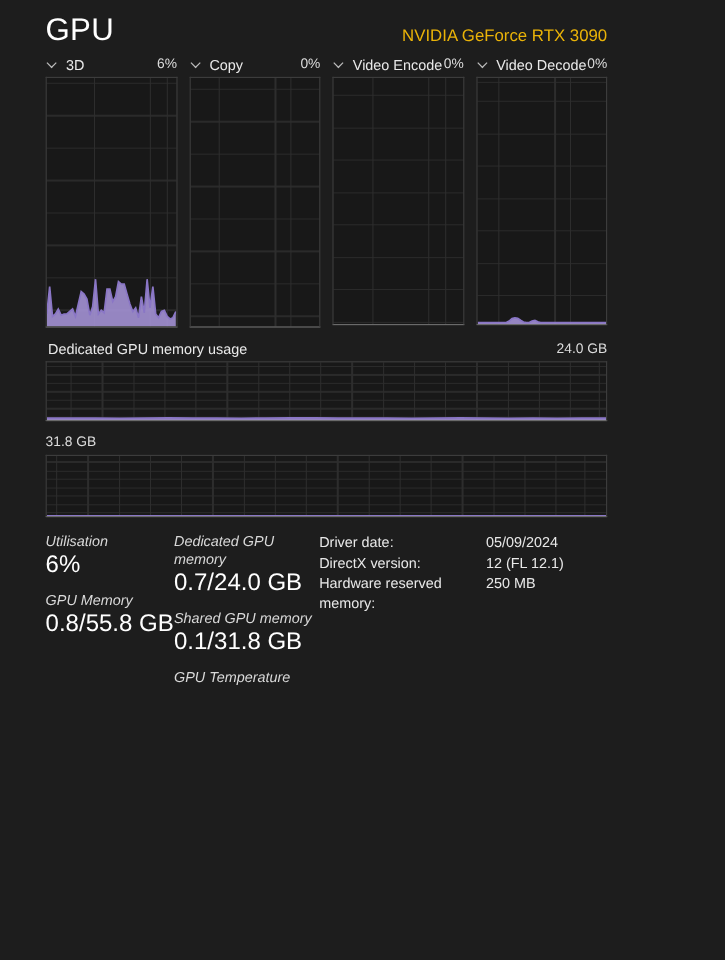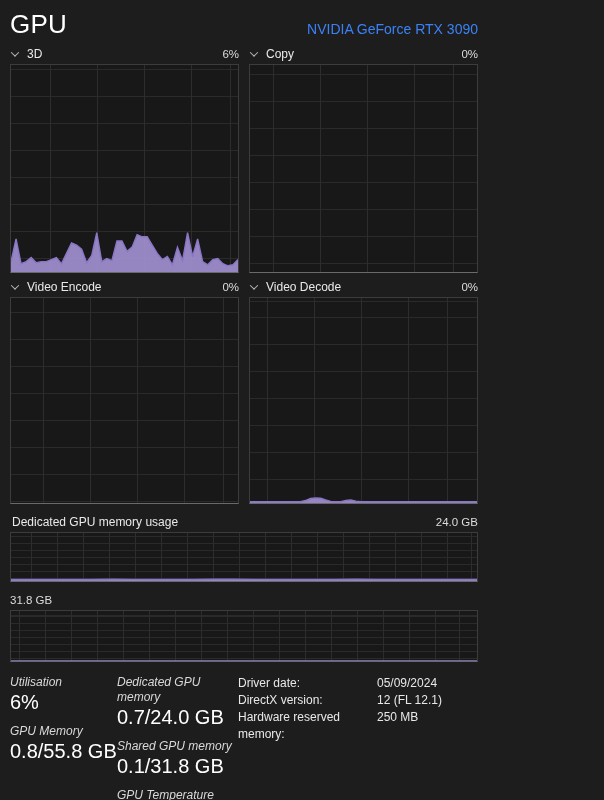--- a/index.html
+++ b/index.html
@@ -4,32 +4,32 @@
 <style>
   * { box-sizing: border-box; }
   html, body { margin: 0; padding: 0; }
   body {
     width: 604px; height: 800px;
     background: #1d1d1d;
     font-family: "Liberation Sans", sans-serif;
     color: #e6e6e6;
     overflow: hidden;
   }
-  .page { width: 488px; height: 800px; padding: 0 10px; }
+  .page { width: 488px; height: 800px; padding: 0 10px; margin-left: 28px; }
 
   
   .page-header {
     display: flex; justify-content: space-between; align-items: flex-end;
     padding-top: 6px; height: 40px;
   }
   .page-title {
     font-size: 26px; line-height: 32px; font-weight: 400; color: #ffffff; margin: 0;
     letter-spacing: 0.2px;
   }
-  .device-name { font-size: 14px; color: #3b82f6; padding-bottom: 3px; }
+  .device-name { font-size: 14px; color: #eab308; padding-bottom: 3px; }
 
   
   .chart-header {
     display: flex; justify-content: space-between; align-items: center;
     height: 15px; margin-top: 6px; margin-bottom: 3px;
     font-size: 12px; color: #e9e9e9;
   }
   .chart-title-wrap { display: flex; align-items: center; }
   .chevron {
     display: inline-block; width: 6px; height: 6px;
@@ -52,21 +52,21 @@
   .plot-main {
     background-image:
       repeating-linear-gradient(to right, #2d2d2d 0 1px, transparent 1px 47px),
       repeating-linear-gradient(to bottom, #2a2a2a 0 1px, transparent 1px 27px);
   }
   .plot-mem {
     background-image:
       repeating-linear-gradient(to right, #2d2d2d 0 1px, transparent 1px 26px),
       repeating-linear-gradient(to bottom, #2a2a2a 0 1px, transparent 1px 7px);
   }
-  .charts-grid { display: grid; grid-template-columns: 1fr 1fr; column-gap: 10px; }
+  .charts-grid { display: grid; grid-template-columns: 1fr 1fr 1fr 1fr; column-gap: 10px; }
   .plot-row1 { height: 209px; }
   .plot-row2 { height: 207px; }
   .plot-mem1 { height: 50px; }
   .plot-mem2 { height: 52px; }
   .mem-header { margin-top: 10px; }
 
   
   .stats { display: flex; margin-top: 12px; }
   .stats-col1 { width: 107px; flex: none; }
   .stats-col2 { width: 121px; flex: none; }

